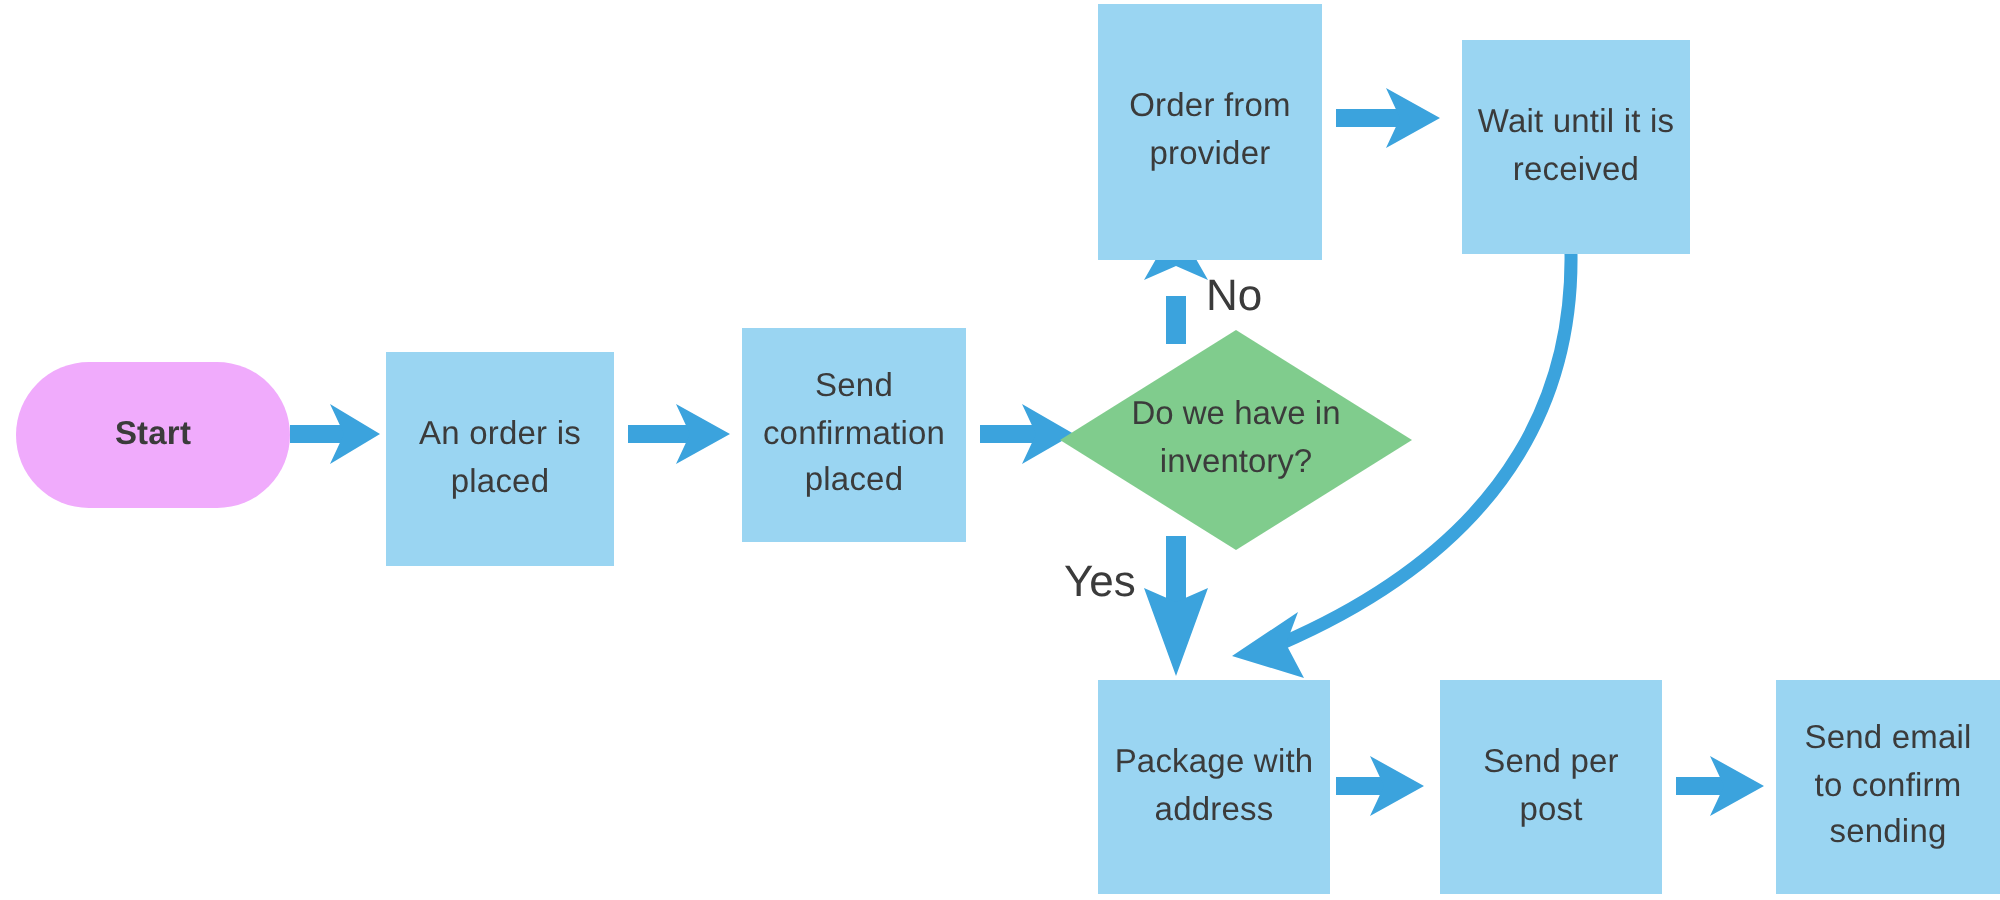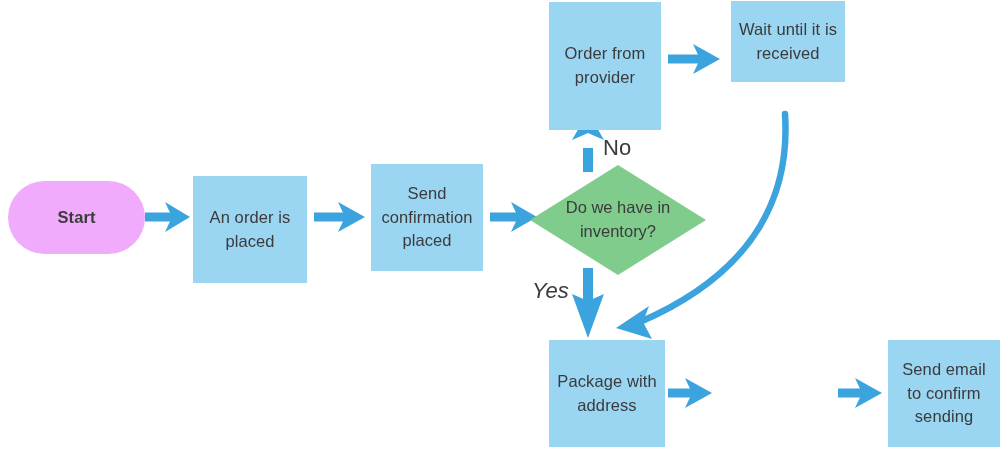--- a/index.html
+++ b/index.html
@@ -137,24 +137,25 @@
 
   <div class="node process" style="left:371px; top:164px; width:112px; height:107px;">Send confirmation placed</div>
 
   <div class="decision-wrap" style="left:530px; top:165px; width:176px; height:110px;">
     <div class="decision-shape"></div>
     <div class="decision-label">Do we have in inventory?</div>
   </div>
 
   <div class="node process" style="left:549px; top:2px; width:112px; height:128px;">Order from provider</div>
 
-  <div class="node process" style="left:731px; top:1px; width:114px; height:81px;">Wait until it is received</div>
+  <div class="node process" style="left:731px; top:20px; width:114px; height:107px;">Wait until it is received</div>
 
   <div class="node process" style="left:549px; top:340px; width:116px; height:107px;">Package with address</div>
 
+  <div class="node process" style="left:720px; top:340px; width:111px; height:107px;">Send per post</div>
 
   <div class="node process" style="left:888px; top:340px; width:112px; height:107px;">Send email to confirm sending</div>
 
   <div class="edge-label" style="left:603px; top:137px;">No</div>
 
-  <div class="edge-label" style="left:532px; top:280px;font-style:italic;">Yes</div>
+  <div class="edge-label" style="left:532px; top:280px;">Yes</div>
 
 </div>
 
 </body></html>

